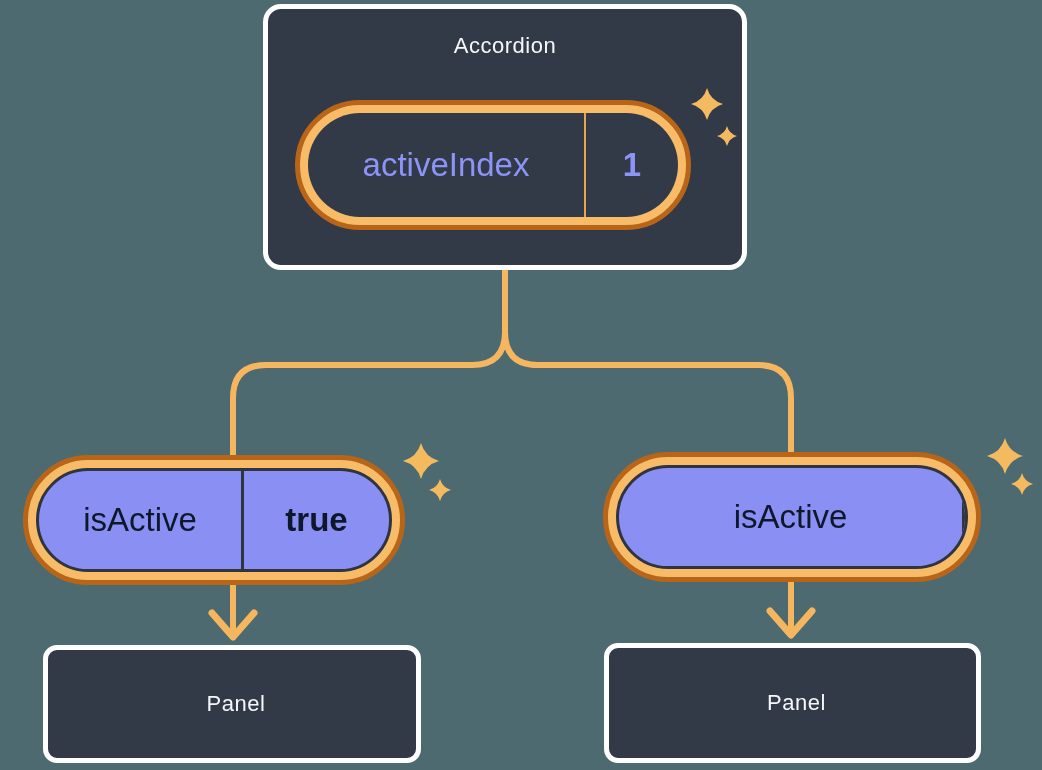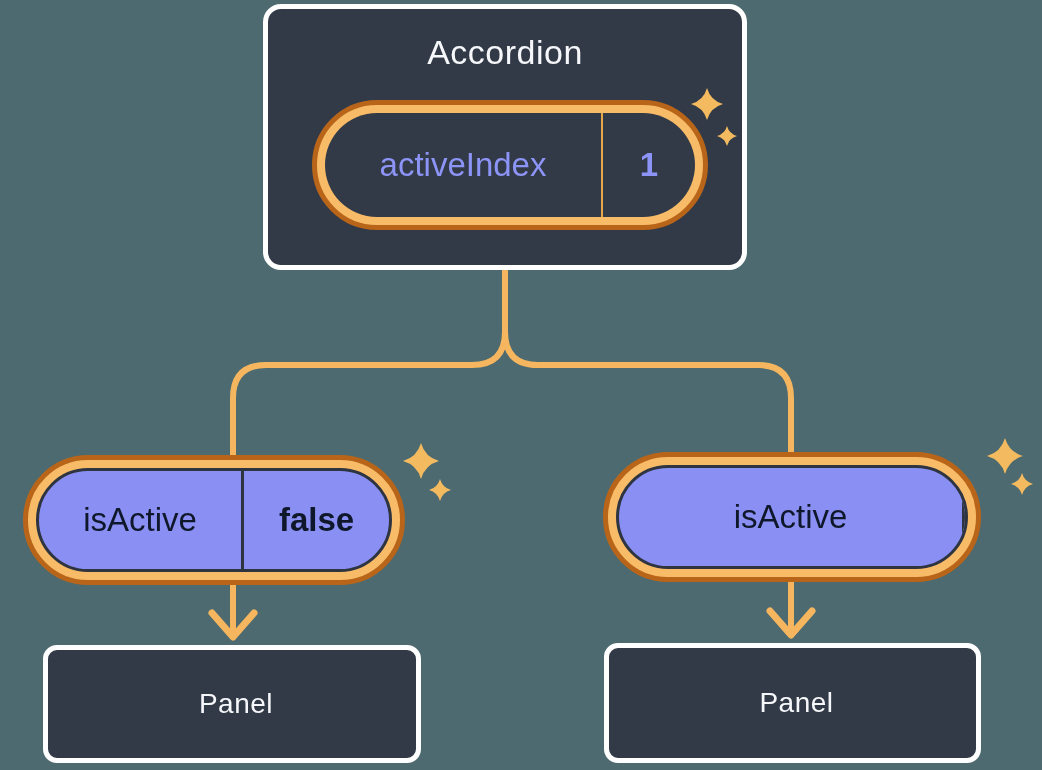--- a/index.html
+++ b/index.html
@@ -22,31 +22,31 @@
     background: #333a47;
     border: 5px solid #ffffff;
     border-radius: 18px;
     z-index: 2;
   }
   .accordion-box { left: 263px; top: 4px; width: 484px; height: 266px; }
   .box-title {
     position: absolute;
     left: 0; right: 0; top: 24px;
     text-align: center;
-    font-size: 34px;
+    font-size: 22px;
     font-weight: 500;
     color: #f5f7fa;
     letter-spacing: 0.5px;
   }
   .panel-box {
     border-radius: 14px;
     display: flex;
     align-items: center;
     justify-content: center;
-    font-size: 28px;
+    font-size: 22px;
     font-weight: 500;
     color: #f5f7fa;
     letter-spacing: 0.5px;
     padding-left: 8px;
   }
   .panel-left  { left: 43px;  top: 645px; width: 378px; height: 118px; }
   .panel-right { left: 604px; top: 643px; width: 377px; height: 120px; }
 
   
   .pill {
@@ -75,21 +75,21 @@
     font-size: 33px;
   }
   .cell.grow { flex: 1; }
   .vdivider { width: 2px; }
   .vdivider.orange { background: #e8a64a; }
   .vdivider.dark { width: 3px; background: #2e3440; }
   .purple-text { color: #8d94f7; }
   .dark-text { color: #0f172a; }
   .value { font-weight: 700; }
 
-  .top-pill   { left: 44px;  top: 91px;  width: 396px; height: 130px; } 
+  .top-pill   { left: 27px;  top: 91px;  width: 396px; height: 130px; } 
   .top-pill .value { width: 92px; }
   .left-pill  { left: 23px;  top: 455px; width: 382px; height: 130px; }
   .left-pill .value { width: 145px; }
   .right-pill { left: 603px; top: 452px; width: 378px; height: 130px; }
   .right-pill .value { width: 139px; }
 </style>
 </head>
 <body>
 
 <div class="canvas">
@@ -114,21 +114,21 @@
         <div class="vdivider orange"></div>
         <span class="cell value purple-text">1</span>
       </div>
     </div>
   </div>
 
   <div class="pill left-pill">
     <div class="pill-inner purple">
       <span class="cell grow dark-text">isActive</span>
       <div class="vdivider dark"></div>
-      <span class="cell value dark-text">false</span>
+      <span class="cell value dark-text">true</span>
     </div>
   </div>
 
   <div class="pill right-pill">
     <div class="pill-inner purple">
       <span class="cell grow dark-text">isActive</span>
       <div class="vdivider dark"></div>
     </div>
   </div>
 

